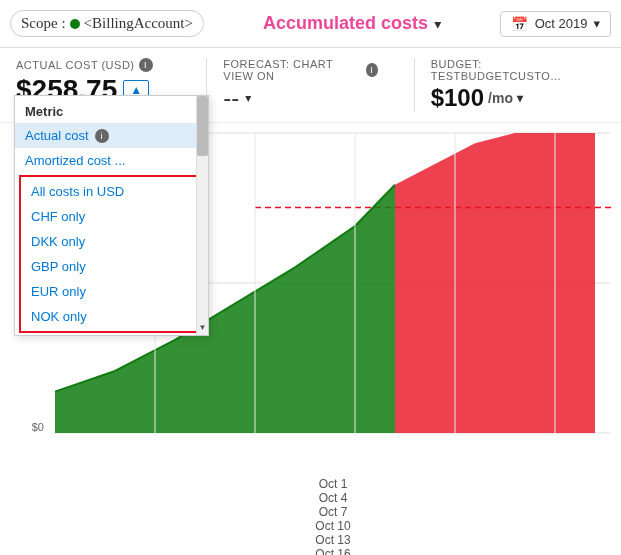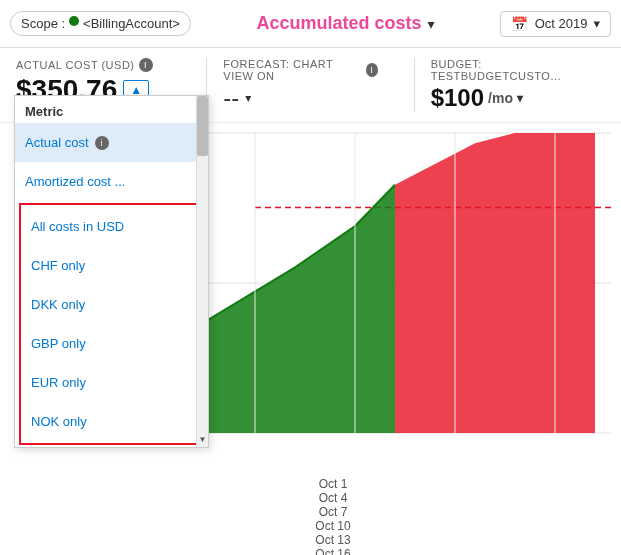--- a/index.html
+++ b/index.html
@@ -16,28 +16,30 @@
       display: flex;
       align-items: center;
       padding: 6px 10px;
       border-bottom: 1px solid #ddd;
       background: #fff;
       height: 48px;
     }
 
     .scope-btn {
       display: flex;
+      align-items: center;
       border: 1px solid #ccc;
       border-radius: 20px;
       padding: 4px 10px;
-      font-size: 13px;
+      font-size: 15px;
       cursor: pointer;
       background: #fff;
       color: #333;
       gap: 4px;
+      font-family: Liberation Serif, serif;
     }
 
     .scope-dot {
       width: 10px;
       height: 10px;
       border-radius: 50%;
       background: #107c10;
       display: inline-block;
     }
 
@@ -234,21 +236,21 @@
     .dropdown-section-label {
       font-size: 13px;
       font-weight: 600;
       color: #333;
       padding: 8px 10px 4px 10px;
     }
 
     .dropdown-item {
       font-size: 13px;
       color: #0078d4;
-      padding: 12px 10px;
+      padding: 5px 10px;
       cursor: pointer;
       display: flex;
       align-items: center;
       gap: 6px;
     }
 
     .dropdown-item.selected {
       background: #deecf9;
     }
 
@@ -316,21 +318,21 @@
   </button>
 </div>
 
 <div class="metrics-bar">
   <div class="metric-block">
     <div class="metric-label">
       <span>ACTUAL COST (USD)</span>
       <span class="info-icon">i</span>
     </div>
     <div class="metric-value">
-      <span>$350.76</span>
+      <span>$258.75</span>
       <button class="metric-up-btn">▲</button>
     </div>
   </div>
 
   <div class="metric-divider"></div>
 
   <div class="metric-block">
     <div class="metric-label">
       <span>FORECAST: CHART VIEW ON</span>
       <span class="info-icon">i</span>

